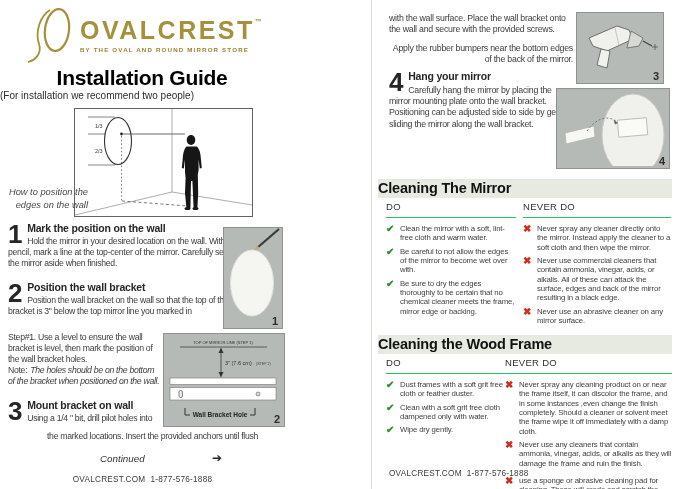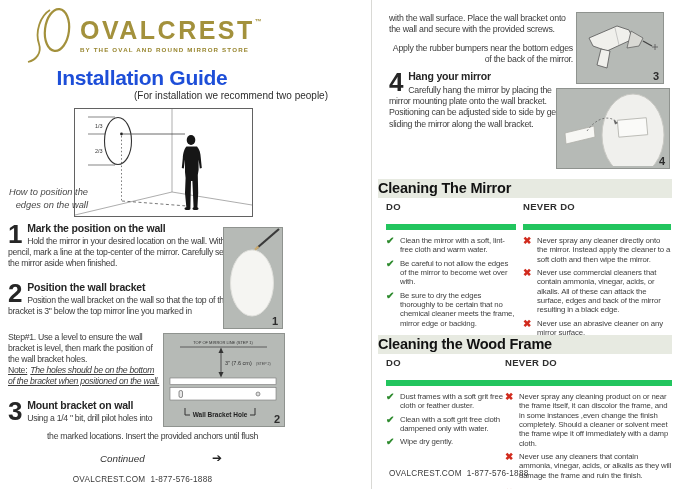--- a/index.html
+++ b/index.html
@@ -10,34 +10,34 @@
     -webkit-font-smoothing:antialiased;
   }
   .abs{position:absolute;}
   
   #logo{left:24px;top:5px;display:flex;}
   #logo-text{margin-left:2px;padding-top:13px;}
   .brand{font-size:25px;font-weight:bold;color:#a3913c;letter-spacing:2.5px;line-height:1;}
   .tm{font-size:7px;vertical-align:top;color:#a3913c;font-weight:bold;letter-spacing:0;}
   .tagline{font-size:6.2px;font-weight:bold;letter-spacing:1.15px;color:#98862f;margin-top:3px;}
   
-  #title{left:0;top:66px;width:284px;text-align:center;font-size:21px;font-weight:bold;color:#1d4ed8;letter-spacing:-0.3px;}
-  #subtitle{left:0;top:90px;width:284px;text-align:right;font-size:10px;color:#2d2d2d;padding-left:44px;}
+  #title{left:0;top:66px;width:284px;text-align:center;font-size:21px;font-weight:bold;color:#000000;letter-spacing:-0.3px;}
+  #subtitle{left:0;top:90px;width:284px;text-align:left;font-size:10px;color:#2d2d2d;}
   #diagram{left:74px;top:108px;width:177px;height:107px;border:1px solid #626262;background:#fff;}
   #caption{left:2px;top:186px;width:86px;font-style:italic;font-size:9.3px;color:#4a4a4a;text-align:right;line-height:1.35;}
   .step{font-size:8.7px;letter-spacing:-0.3px;line-height:1.25;color:#3c3c3c;}
   .step-num{float:left;font-weight:bold;font-size:26px;line-height:0.88;margin:1px 5px 0 0;color:#262626;}
   .step-h{font-size:10.5px;font-weight:bold;letter-spacing:-0.2px;color:#262626;margin-bottom:1px;}
   #step1{left:8px;top:222px;width:226px;}
   #step2{left:8px;top:281px;width:226px;}
   #step2b{left:8px;top:332px;width:154px;}
   #step3{left:8px;top:399px;width:158px;}
   #step3b{left:8px;top:431px;width:282px;margin-left:39px;}
   .note .nl{font-style:normal;margin-right:3px;}
-  .note{font-style:italic;text-decoration:underline;}
+  .note{font-style:italic;}
   #continued{left:100px;top:451px;width:122px;display:flex;justify-content:space-between;align-items:center;gap:32px;}
   #continued .ct{font-style:italic;font-size:9.8px;color:#333;}
   #continued .ar{font-size:12px;color:#222;}
   .footer{font-size:8.2px;color:#3a3a3a;letter-spacing:0.25px;white-space:pre;}
   #footer-left{left:0;top:475px;width:285px;text-align:center;}
   #divider{left:371px;top:0;width:1px;height:489px;background:#d9d9d5;}
   
   .fig{background:#b6bab6;border:1px solid #8f938f;}
   #fig1{left:223px;top:227px;width:58px;height:100px;}
   #fig2{left:163px;top:333px;width:120px;height:92px;}
@@ -45,21 +45,21 @@
   #fig4{left:556px;top:88px;width:112px;height:79px;}
   .fig-num{position:absolute;right:4px;bottom:1px;font-size:11px;font-weight:bold;color:#2d2d2d;}
   
   .rp{font-size:8.8px;letter-spacing:-0.25px;line-height:1.3;color:#3c3c3c;}
   #intro1{left:389px;top:13px;width:184px;}
   #intro2{left:389px;top:43px;width:184px;text-align:right;}
   #step4{left:389px;top:70px;width:186px;font-size:8.8px;letter-spacing:-0.25px;line-height:1.3;}
   .section-bar{left:378px;width:294px;height:19px;background:#e7eae1;
     font-weight:bold;font-size:14.5px;color:#121212;line-height:19px;letter-spacing:-0.2px;}
   #bar1{top:179px;} #bar2{top:335px;}
-  .col-head{font-size:9.5px;color:#2f2f2f;padding-bottom:12px;border-bottom:6px solid #22c55e;letter-spacing:0.3px;font-weight:bold;}
+  .col-head{font-size:9.5px;color:#2f2f2f;padding-bottom:5px;border-bottom:1px solid #22c55e;letter-spacing:0.3px;}
   .items{margin-top:6px;}
   .item{display:flex;margin-bottom:4px;}
   .ico{width:14px;flex:none;font-size:10px;font-weight:bold;line-height:1;}
   .check{color:#2f8b2f;}
   .cross{color:#d12b1e;}
   .item-text{font-size:7.8px;letter-spacing:-0.15px;line-height:1.2;color:#3f3f3f;}
   #c-m-do{left:386px;top:201px;width:130px;}
   #c-m-never{left:523px;top:201px;width:148px;}
   #c-w-do{left:386px;top:357px;width:122px;}
   #c-w-never{left:505px;top:357px;width:167px;}

